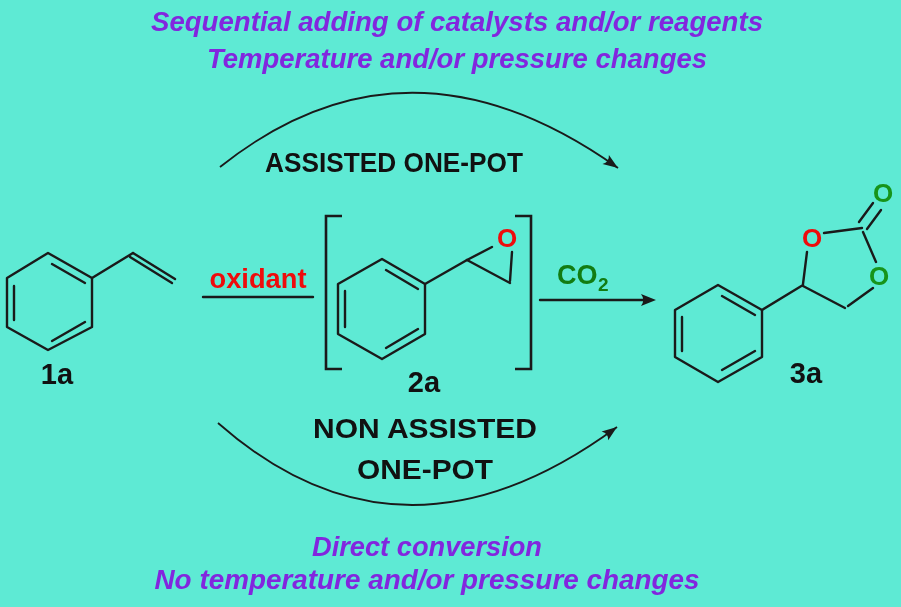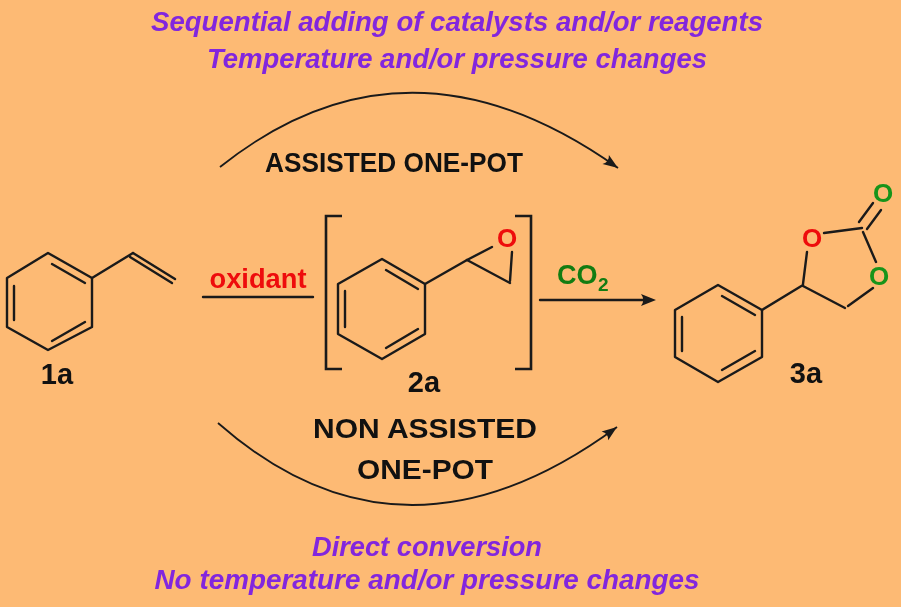--- a/index.html
+++ b/index.html
@@ -1,16 +1,16 @@
 <!DOCTYPE html>
 <html><head>
 <meta charset="utf-8">
 <style>
   html,body{margin:0;padding:0;background:#ffffff;}
-  .canvas{position:relative;width:901px;height:607px;background:#fdba74;overflow:hidden;}
+  .canvas{position:relative;width:901px;height:607px;background:#5eead4;overflow:hidden;}
   svg{position:absolute;left:0;top:0;}
   svg text{font-family:"Liberation Sans",sans-serif;}
   .bond{stroke:#1a1a1a;stroke-width:2.4;fill:none;stroke-linecap:round;stroke-linejoin:round;}
   .arc{stroke:#1a1a1a;stroke-width:1.8;fill:none;}
   .bracket{stroke:#1a1a1a;stroke-width:2.6;fill:none;}
   .ah{fill:#1a1a1a;stroke:none;}
   .note{font-style:italic;font-size:28px;font-weight:600;}
   .route{font-weight:bold;font-size:28px;fill:#111;text-anchor:middle;}
   .reagent{font-weight:bold;font-size:27px;text-anchor:middle;}
   .reagent-start{font-weight:bold;font-size:27px;text-anchor:start;}

